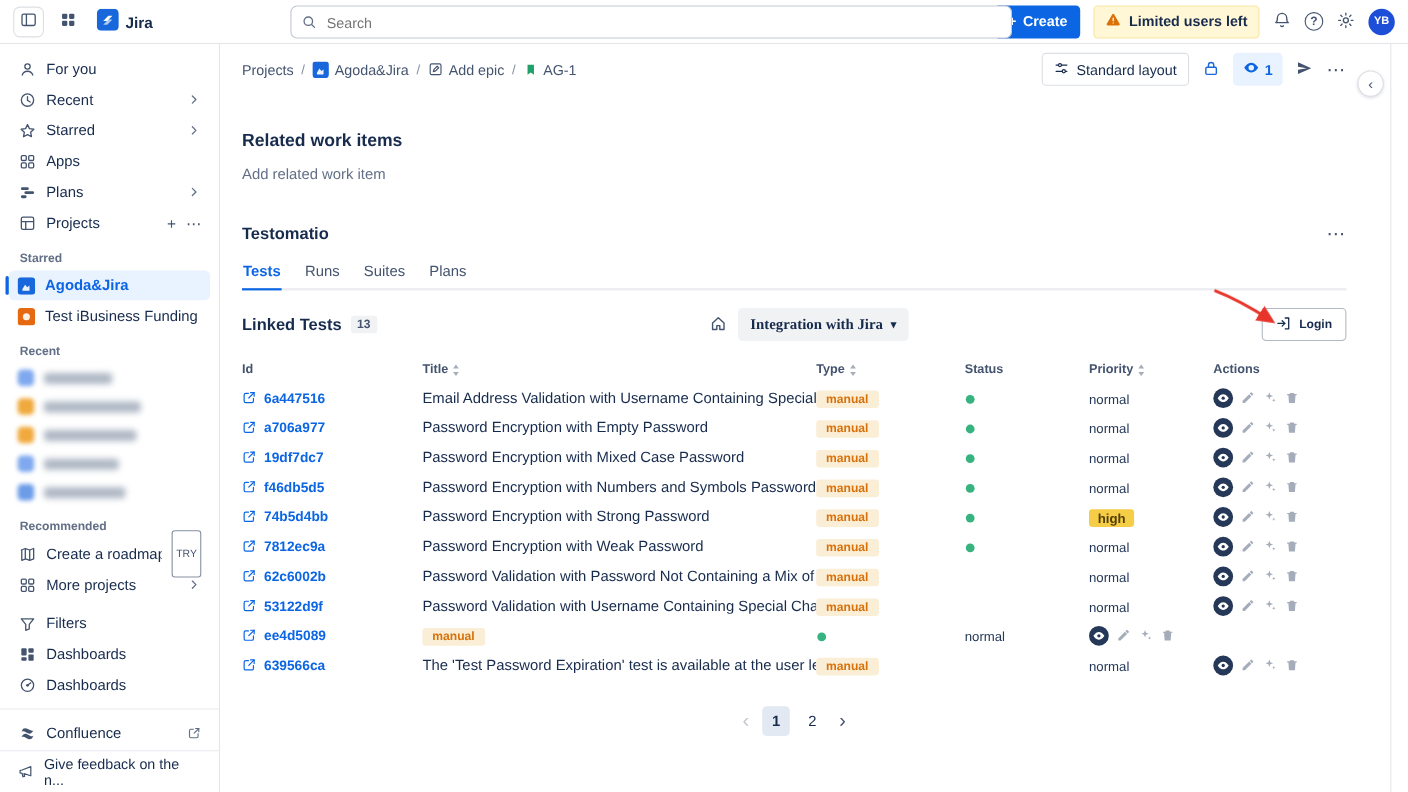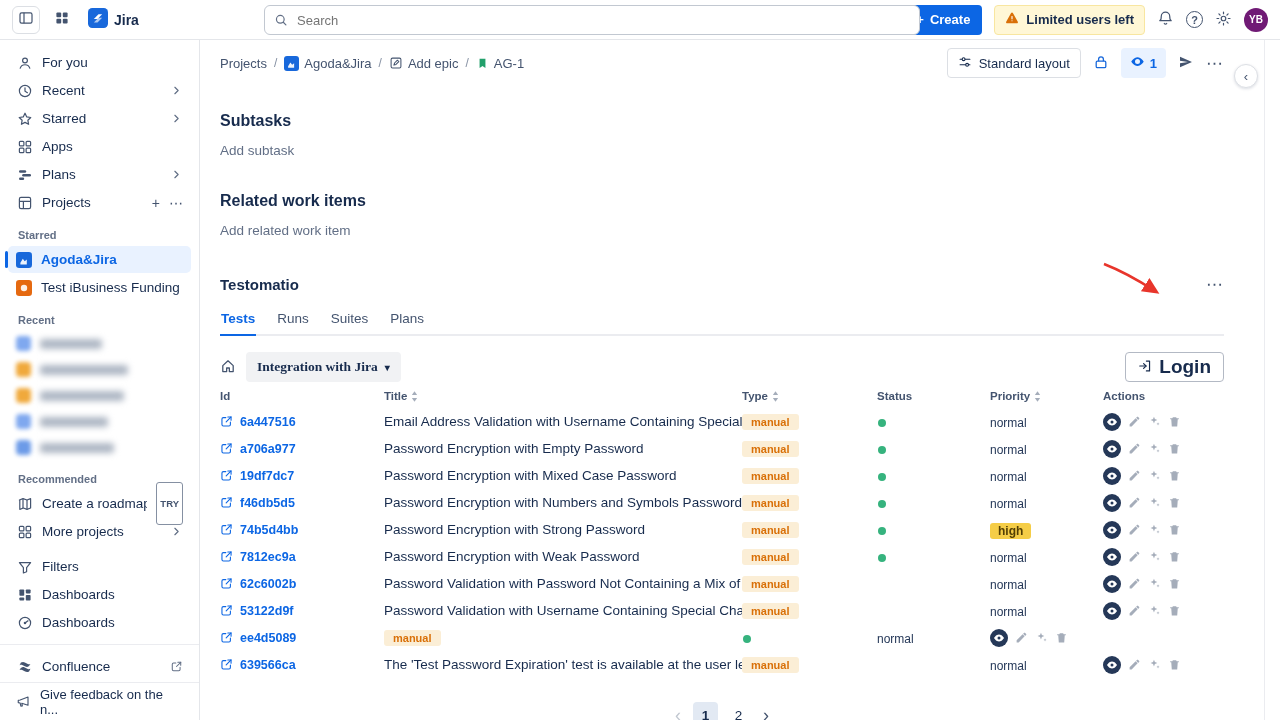--- a/index.html
+++ b/index.html
@@ -21,41 +21,41 @@
   .tb-search input{width:100%;height:100%;border:1px solid #C2C8D1;border-radius:6px;padding:0 10px 0 32px;
     font-size:13px;color:var(--text);outline:none;font-family:inherit;background:#fff}
   .tb-search .mag{position:absolute;left:10px;top:8px;color:var(--muted)}
   .tb-right{margin-left:auto;display:flex;align-items:center;gap:12px}
   .create-btn{height:30px;background:var(--blue);color:#fff;border:none;border-radius:4px;padding:0 12px;
     font-size:13px;font-weight:600;display:flex;align-items:center;gap:6px;cursor:pointer;font-family:inherit}
   .limited-btn{height:30px;background:#FFF7D6;border:1px solid #F8E6A0;border-radius:4px;padding:0 10px;
     font-size:13px;font-weight:600;color:var(--text);display:flex;align-items:center;gap:7px;cursor:pointer;font-family:inherit}
   .help-circ{width:17px;height:17px;border:1.7px solid currentColor;border-radius:50%;font-size:11px;font-weight:700;
     display:flex;align-items:center;justify-content:center}
-  .avatar{width:24px;height:24px;border-radius:50%;background:#701a75;color:#fff;font-size:10px;font-weight:700;
+  .avatar{width:24px;height:24px;border-radius:50%;background:#1d4ed8;color:#fff;font-size:10px;font-weight:700;
     display:flex;align-items:center;justify-content:center;cursor:pointer}
 
   
   .sidebar{position:fixed;top:40px;left:0;bottom:0;width:200px;background:#fff;border-right:1px solid var(--line);
     display:flex;flex-direction:column;z-index:10}
   .sb-scroll{flex:1;overflow:hidden;padding-top:8px}
   .s-item{height:27px;display:flex;align-items:center;gap:9px;padding:0 8px;margin:1px 8px;border-radius:5px;
     font-size:13.5px;color:var(--text);cursor:pointer;position:relative}
   .s-item .ic{width:17px;height:17px;display:flex;align-items:center;justify-content:center;color:var(--sub);flex:none}
   .s-item .lbl{flex:1;white-space:nowrap;overflow:hidden}
   .s-item .chev{color:var(--muted);display:flex}
   .s-item .act{color:var(--sub);font-size:14px;display:flex;align-items:center}
   .s-item.selected{background:var(--bluebg);color:var(--blue);font-weight:700}
   .s-item.selected::before{content:"";position:absolute;left:-3px;top:5px;bottom:5px;width:3px;background:var(--blue);border-radius:2px}
   .s-label{font-size:11px;color:var(--muted);padding:12px 18px 4px;font-weight:600}
   .pav{width:16px;height:16px;border-radius:4px;flex:none}
   .blur-row{height:25px;display:flex;align-items:center;gap:9px;padding:0 8px;margin:1px 8px;cursor:pointer}
   .blur-row .bic{width:15px;height:15px;border-radius:4px;filter:blur(2px)}
   .blur-row .bbar{height:10px;border-radius:3px;background:#AEB7C4;filter:blur(3px)}
-  .try-badge{font-size:9.5px;font-weight:700;color:var(--sub);border:1px solid #8590A2;border-radius:3px;padding:14px 3px;line-height:13px}
+  .try-badge{font-size:9.5px;font-weight:400;color:var(--sub);border:1px solid #8590A2;border-radius:3px;padding:14px 3px;line-height:13px}
   .sb-div{border-top:1px solid var(--line2);margin:8px 0}
   .sb-footer{border-top:1px solid var(--line2);height:38px;display:flex;align-items:center;gap:9px;padding:0 16px;
     font-size:13px;color:var(--text);cursor:pointer}
   .sb-footer .ic{color:var(--sub);display:flex}
 
   
   .right-rail{position:fixed;right:0;top:40px;bottom:0;width:16px;background:#fff;border-left:1px solid var(--line2);z-index:9}
   .collapse-btn{position:fixed;right:22px;top:64px;width:24px;height:24px;border-radius:50%;background:#fff;
     border:1px solid #DCDFE4;box-shadow:0 1px 3px rgba(9,30,66,.15);display:flex;align-items:center;justify-content:center;
     color:var(--sub);font-size:13px;cursor:pointer;z-index:11}
@@ -86,24 +86,24 @@
   .tab.active{color:var(--blue);font-weight:700;border-bottom-color:var(--blue)}
 
   .linked-row{display:flex;align-items:center;margin-top:16px}
   .lt-left{display:flex;align-items:center;gap:8px;width:425px}
   .lt-title{font-size:15px;font-weight:600;color:var(--text)}
   .count-badge{background:#F1F2F4;color:var(--sub);font-size:11px;font-weight:600;border-radius:3px;padding:2px 6px}
   .home-btn{color:var(--sub);display:flex;cursor:pointer;margin-right:10px}
   .integration-btn{height:30px;background:#F1F2F4;border:none;border-radius:4px;padding:0 11px;font-size:13.5px;
     font-weight:600;color:var(--text);display:flex;align-items:center;gap:7px;cursor:pointer;font-family:Liberation Serif, serif}
   .login-btn{margin-left:auto;height:30px;background:#fff;border:1px solid #B3B9C4;border-radius:4px;padding:0 12px;
-    font-size:19px;font-weight:600;color:var(--text);display:flex;align-items:center;gap:7px;cursor:pointer;font-family:inherit}
+    font-size:11px;font-weight:600;color:var(--text);display:flex;align-items:center;gap:7px;cursor:pointer;font-family:inherit}
 
   .thead,.trow{display:grid;grid-template-columns:164px 358px 135px 113px 113px 1fr;align-items:center}
-  .thead{margin-top:2px;height:24px}
+  .thead{margin-top:14px;height:24px}
   .hcell{font-size:11.5px;font-weight:700;color:var(--sub);display:flex;align-items:center;gap:4px}
   .sort{color:#A5ADBA;display:flex}
   .trow{height:27px}
   .cell-id{display:flex;align-items:center;gap:7px}
   .linkout{color:var(--blue);display:flex;cursor:pointer}
   .tid{color:var(--blue);font-weight:700;font-size:12.5px;text-decoration:none;cursor:pointer}
   .cell-title{font-size:13.5px;color:var(--text);white-space:nowrap;overflow:hidden;padding-right:8px}
   .badge-manual{display:inline-block;background:#FBEED6;color:#D97008;font-size:11px;font-weight:700;
     padding:2px 9px;border-radius:3px}
   .dot{width:8px;height:8px;border-radius:50%;background:#36B37E;display:inline-block;margin-left:1px}
@@ -461,44 +461,44 @@
       <span class="ghost-ic">
           <span><svg width="16" height="16" viewBox="0 0 24 24" fill="currentColor">
               <path d="M3 20l18-8L3 4v6l12 2-12 2v6z"></path>
             </svg></span>
         </span>
       <span class="dots">⋯</span>
     </div>
   </div>
 
   <div class="content">
-    <section class="subtasks">
-      <h2 class="sec-title">Subtasks</h2>
-      <div class="sec-sub">Add subtask</div>
-    </section>
 
     <section class="related">
       <h2 class="sec-title">Related work items</h2>
       <div class="sec-sub">Add related work item</div>
     </section>
 
     <section>
       <div class="testomatio">
         <h2 class="sec-title">Testomatio</h2>
         <span class="dots">⋯</span>
       </div>
 
       <div class="tabs">
         <span class="tab active">Tests</span>
         <span class="tab">Runs</span>
         <span class="tab">Suites</span>
         <span class="tab">Plans</span>
       </div>
 
       <div class="linked-row">
+        <div class="lt-left">
+          <span class="lt-title">Linked Tests</span>
+          <span class="count-badge">13</span>
+        </div>
         <span class="home-btn">
             <span><svg width="16" height="16" viewBox="0 0 20 20" fill="none" stroke="currentColor" stroke-width="1.6" stroke-linejoin="round">
                 <path d="M3.5 9.5L10 3.5l6.5 6V17h-4.8v-4.5h-3.4V17H3.5V9.5z"></path>
               </svg></span>
           </span>
         <button class="integration-btn">
           <span>Integration with Jira</span>
           <span style="font-size:10px">▾</span>
         </button>
         <button class="login-btn">

